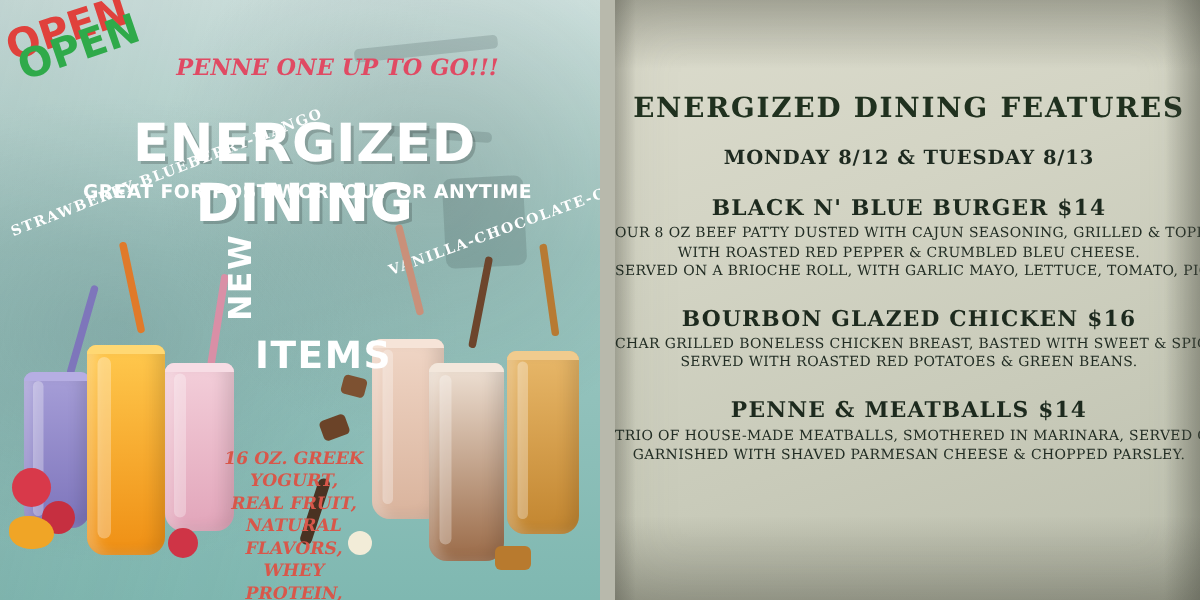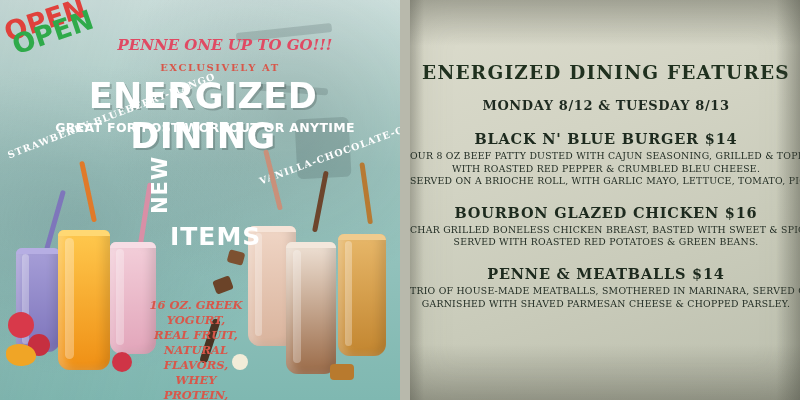--- a/index.html
+++ b/index.html
@@ -299,21 +299,20 @@
     <div class="gym-bar" style="left:296px; top:118px; width:54px; height:60px; border-radius:6px; transform:rotate(-3deg);"></div>
 
     <div class="poster-inner">
 
       <div class="open-stamp">
         <div class="open-text o1">OPEN</div>
         <div class="open-text o2">OPEN</div>
       </div>
 
       <div class="subline">PENNE ONE UP TO GO!!!</div>
-      <div class="exclusive">EXCLUSIVELY AT</div>
       <div class="brand">ENERGIZED DINING</div>
       <div class="tagline">GREAT FOR POST WORKOUT OR ANYTIME</div>
 
       <div class="flavor-left">STRAWBERRY-BLUEBERRY-MANGO</div>
       <div class="flavor-right">VANILLA-CHOCOLATE-CARMEL</div>
 
       <div class="straw" style="left:44px; bottom:150px; background:#7e76bb; transform:rotate(16deg);"></div>
       <div class="cup" style="left:16px; bottom:48px; width:44px; height:104px;">
         <div class="body" style="background:linear-gradient(180deg,#a79fd8,#7d74bb);">
           <div class="dome" style="background:#b6aee3;"></div>

